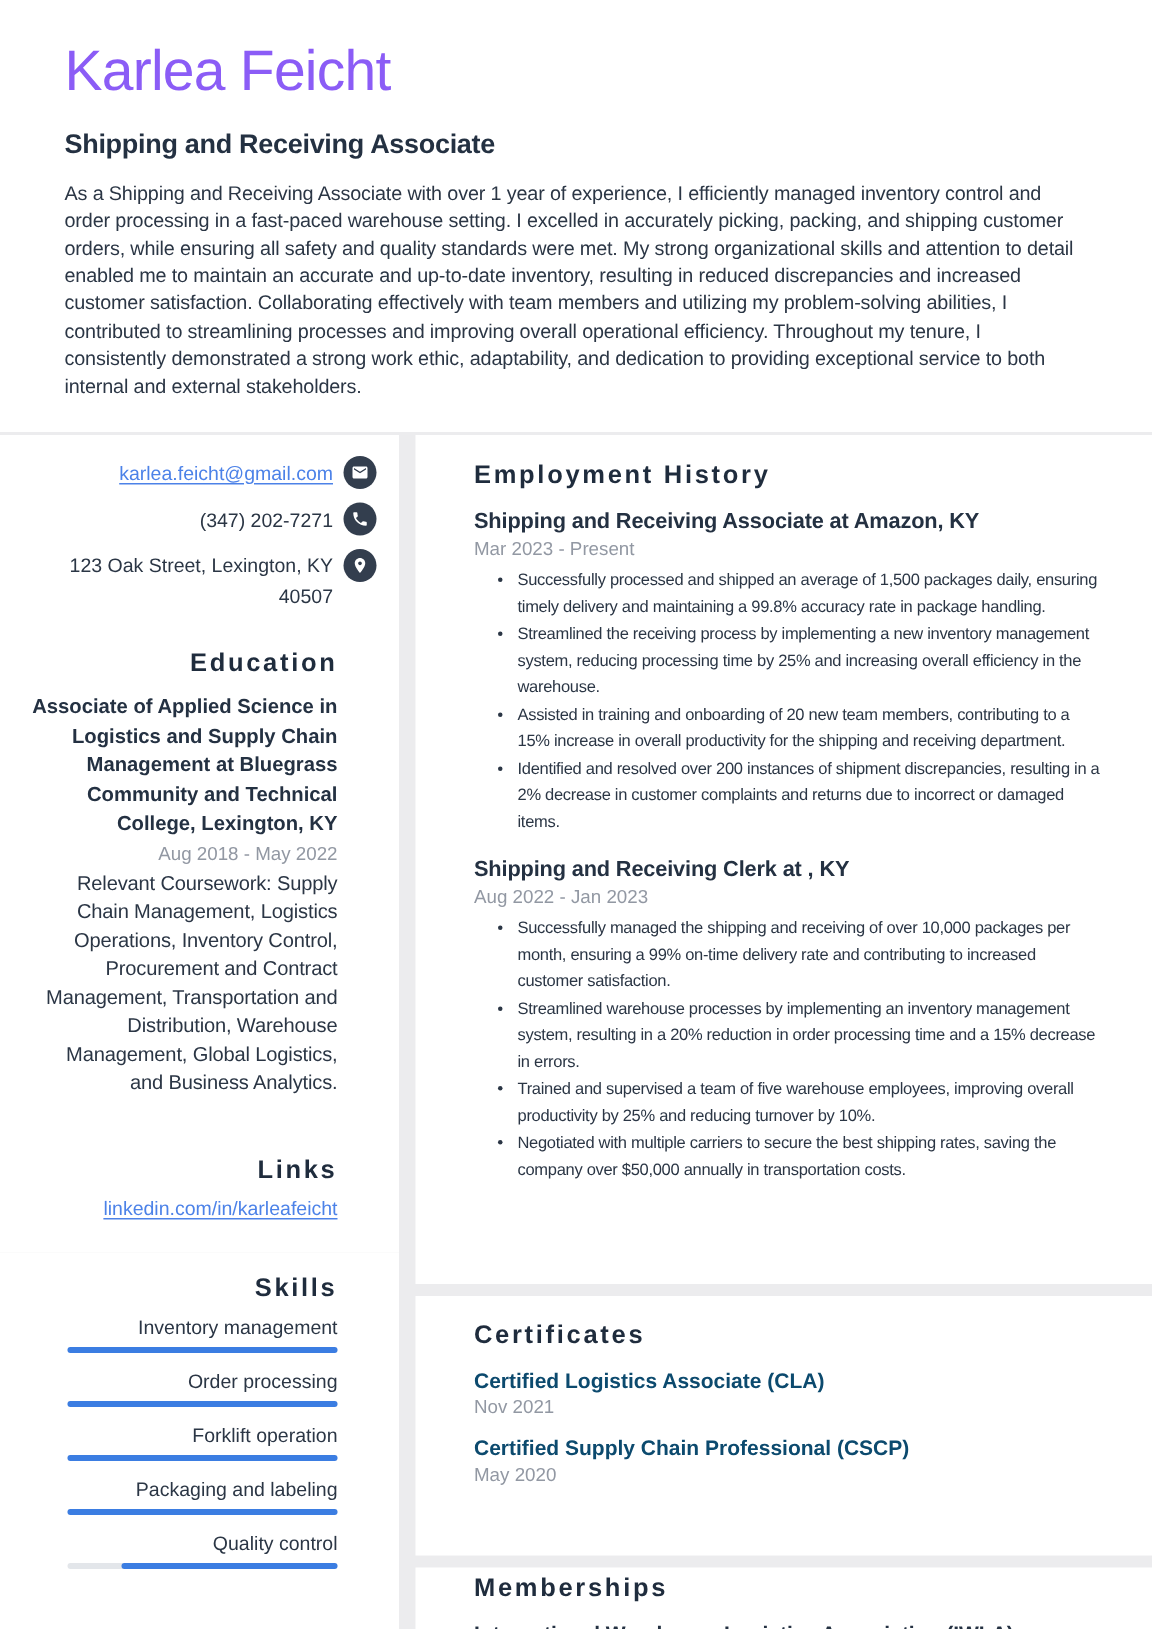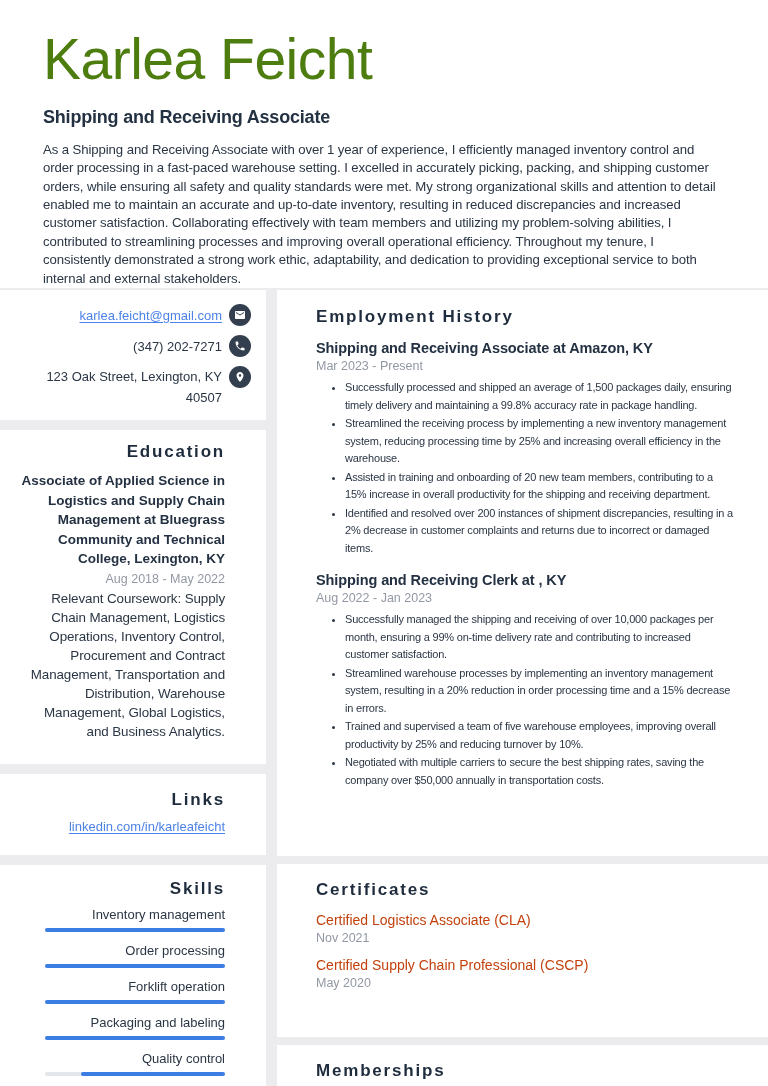--- a/index.html
+++ b/index.html
@@ -2,27 +2,27 @@
 <html><head>
 <meta charset="utf-8">
 <style>
   html,body{margin:0;padding:0;}
   body{background:#ececee;font-family:"Liberation Sans","DejaVu Sans",sans-serif;color:#2b3645;}
   .page{width:768px;height:1086px;background:#ececee;overflow:hidden;display:flex;flex-direction:column;}
   .card{background:#ffffff;overflow:hidden;box-sizing:border-box;}
 
   
   .header{height:288px;flex:none;padding:22px 43px 0 43px;}
-  .name{font-size:57px;font-weight:400;color:#4d7c0f;margin:6px 0 0 0;letter-spacing:-0.5px;line-height:1.1;}
+  .name{font-size:38px;font-weight:400;color:#8b5cf6;margin:6px 0 0 0;letter-spacing:-0.5px;line-height:1.1;}
   .subtitle{font-size:18px;font-weight:600;color:#243142;margin-top:16px;letter-spacing:-0.2px;}
   .summary{font-size:13.2px;line-height:18.4px;letter-spacing:-0.1px;color:#2b3645;margin:13px 0 0 0;}
 
   
   .columns{flex:1;display:flex;gap:11px;margin-top:2px;min-height:0;}
-  .left-col{width:266px;flex:none;display:flex;flex-direction:column;gap:10px;}
+  .left-col{width:266px;flex:none;display:flex;flex-direction:column;}
   .right-col{flex:1;display:flex;flex-direction:column;gap:8px;}
 
   h2.sec{font-size:17px;font-weight:700;letter-spacing:1.8px;color:#1f2c3d;margin:0;}
   .dates{color:#9298a3;font-size:12.5px;}
 
   
   .left-col .card{text-align:right;}
   .contact-card{height:130px;flex:none;padding:14px 15px 0 20px;}
   .contact-row{display:flex;justify-content:flex-end;align-items:center;margin-bottom:9px;font-size:13px;}
   .contact-row.address{align-items:flex-start;}
@@ -51,24 +51,24 @@
   .job{margin-top:13px;}
   .job + .job{margin-top:15px;}
   .job-title{font-size:14.5px;font-weight:700;color:#243142;margin:0;letter-spacing:-0.1px;}
   .job .dates{margin-top:3px;}
   ul.bullets{margin:6px 0 0 0;padding:0 0 0 29px;list-style:disc;}
   ul.bullets li{font-size:11px;line-height:17.5px;letter-spacing:-0.2px;color:#2b3645;margin-bottom:1px;}
   ul.bullets li::marker{color:#2b3645;}
 
   .certificates-card{height:173px;flex:none;padding:16px 32px 0 39px;}
   .cert{margin-top:12px;}
-  .cert-title{font-size:14px;font-weight:400;color:#c2410c;}
+  .cert-title{font-size:14px;font-weight:700;color:#0c4a6e;}
   .cert .dates{margin-top:3px;}
 
-  .memberships-card{flex:1;padding:16px 32px 0 39px;}
+  .memberships-card{flex:1;padding:4px 32px 0 39px;}
   .membership-title{font-size:14px;font-weight:700;color:#243142;margin-top:12px;}
 </style>
 </head>
 <body>
 
 <div class="page">
 
   <header class="card header">
     <h1 class="name">Karlea Feicht</h1>
     <div class="subtitle">Shipping and Receiving Associate</div>

